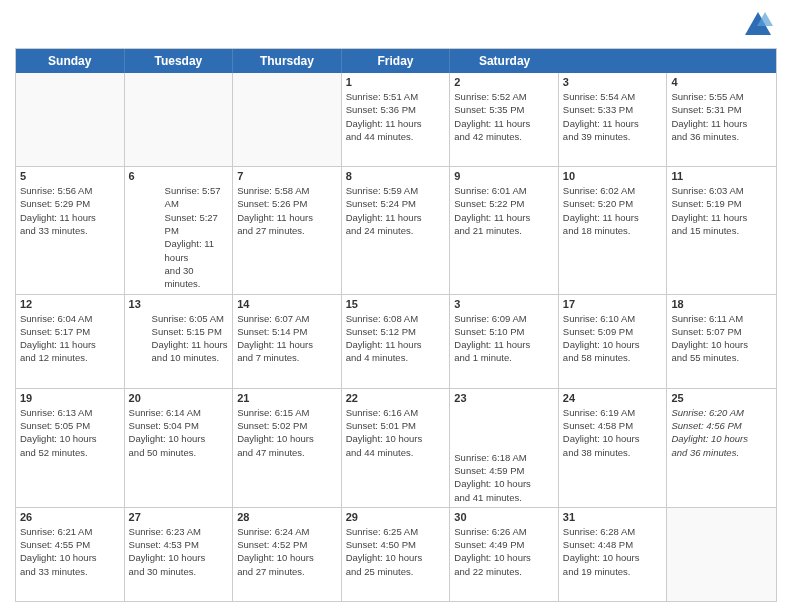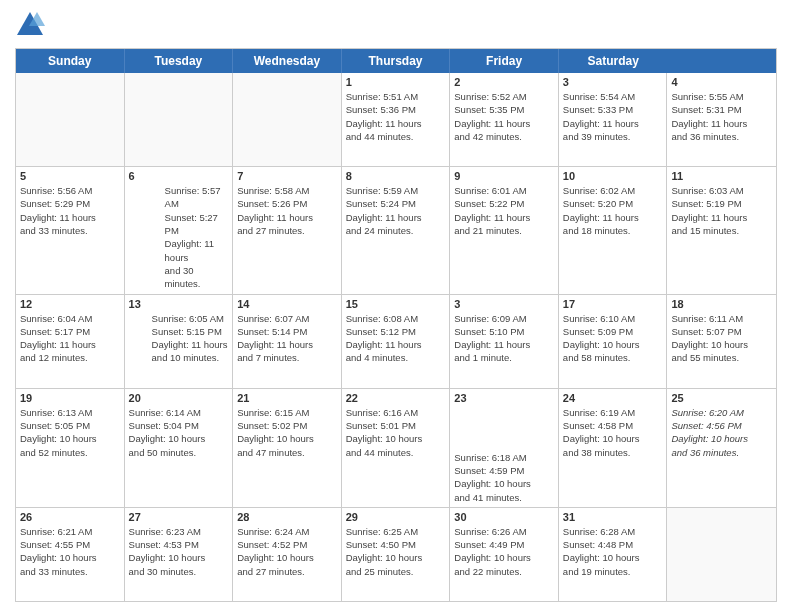--- a/index.html
+++ b/index.html
@@ -9,20 +9,21 @@
       width: 792px;
       height: 612px;
       overflow: hidden;
     }
     .container {
       width: 792px;
       height: 612px;
       padding: 10px 15px;
       display: flex;
       flex-direction: column;
+      align-items: flex-end;
     }
     .header {
       display: flex;
       align-items: flex-start;
       justify-content: space-between;
       margin-bottom: 8px;
     }
     .logo {
       display: flex;
       align-items: center;
@@ -129,21 +130,20 @@
     <div class="title-area">
       <div class="month-title"></div>
       <div class="subtitle"></div>
     </div>
   </div>
 
   <div class="calendar">
     <div class="day-headers">
     <div class="day-header">Sunday</div>
         <div class="day-header">Tuesday</div>
-        <div class="day-header">Wednesday</div>
         <div class="day-header">Thursday</div>
         <div class="day-header">Friday</div>
         <div class="day-header">Saturday</div>
       </div>
     <div class="weeks">
     <div class="week-row">
           <div class="day-cell empty"></div>
           <div class="day-cell empty"></div>
           <div class="day-cell empty"></div>
           <div class="day-cell">

